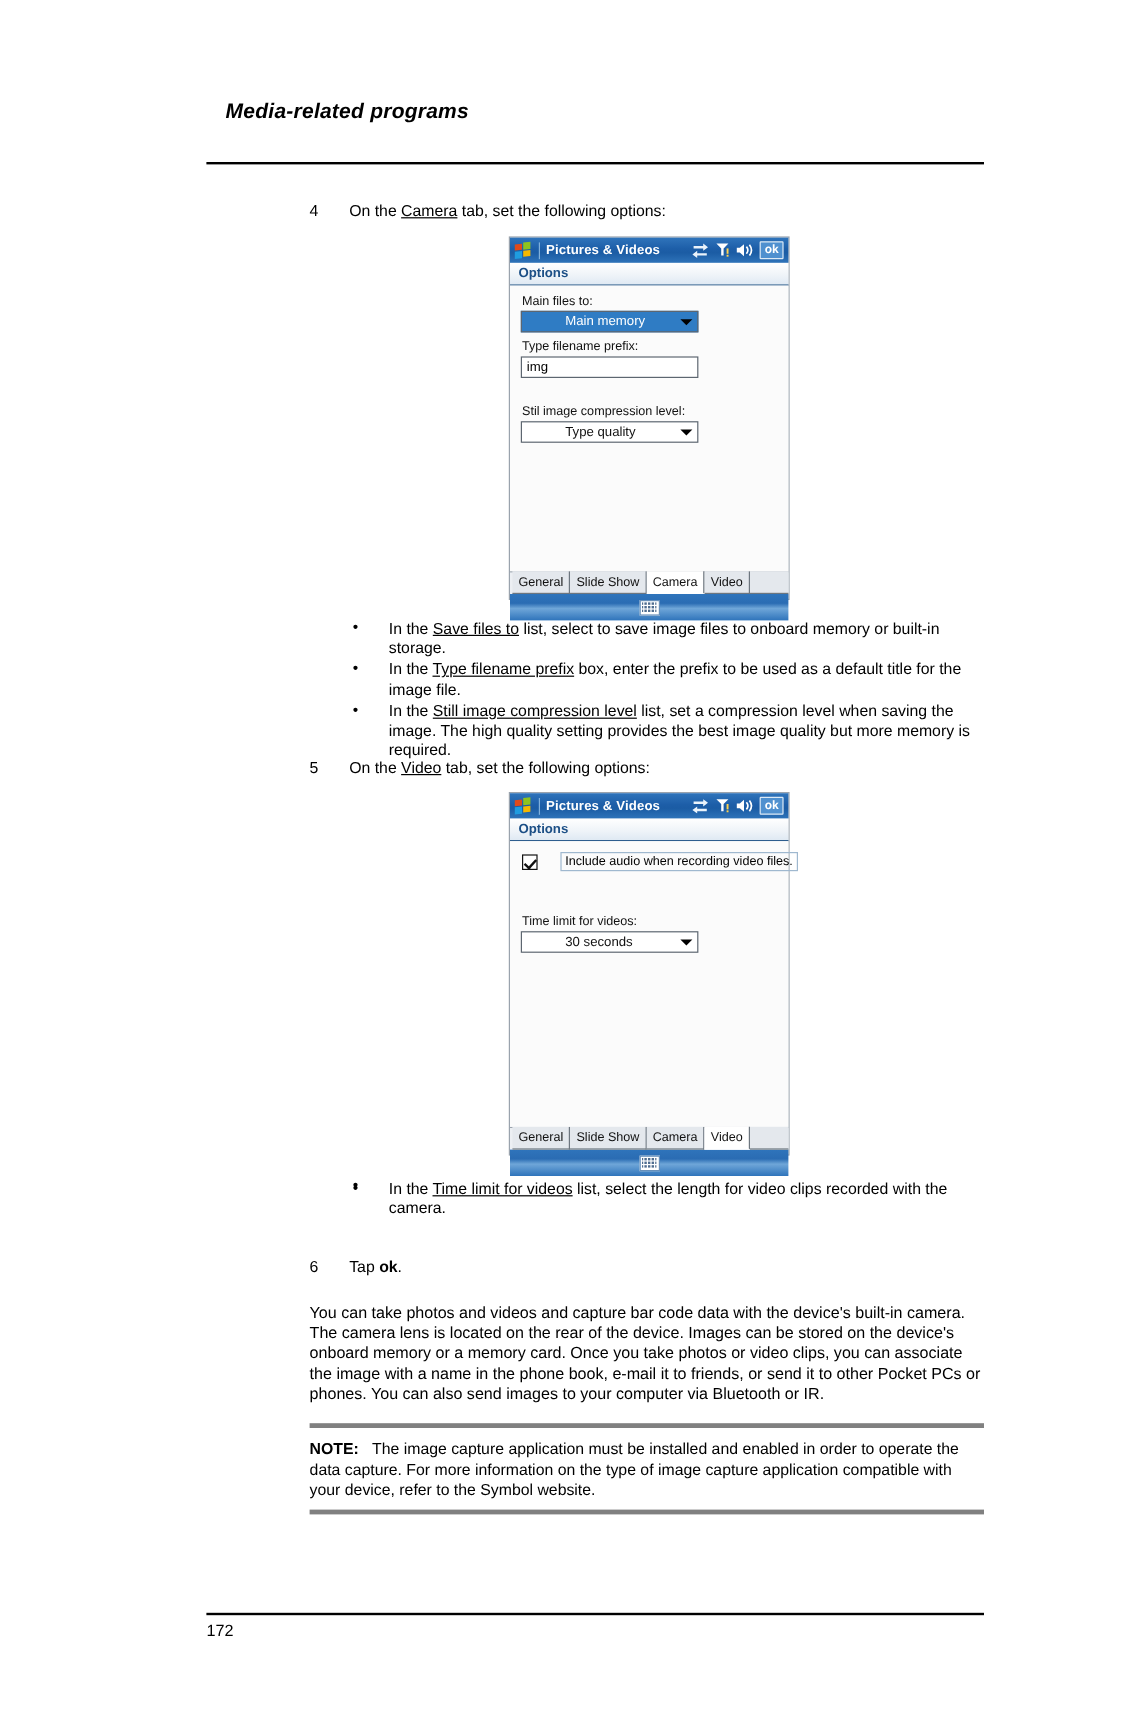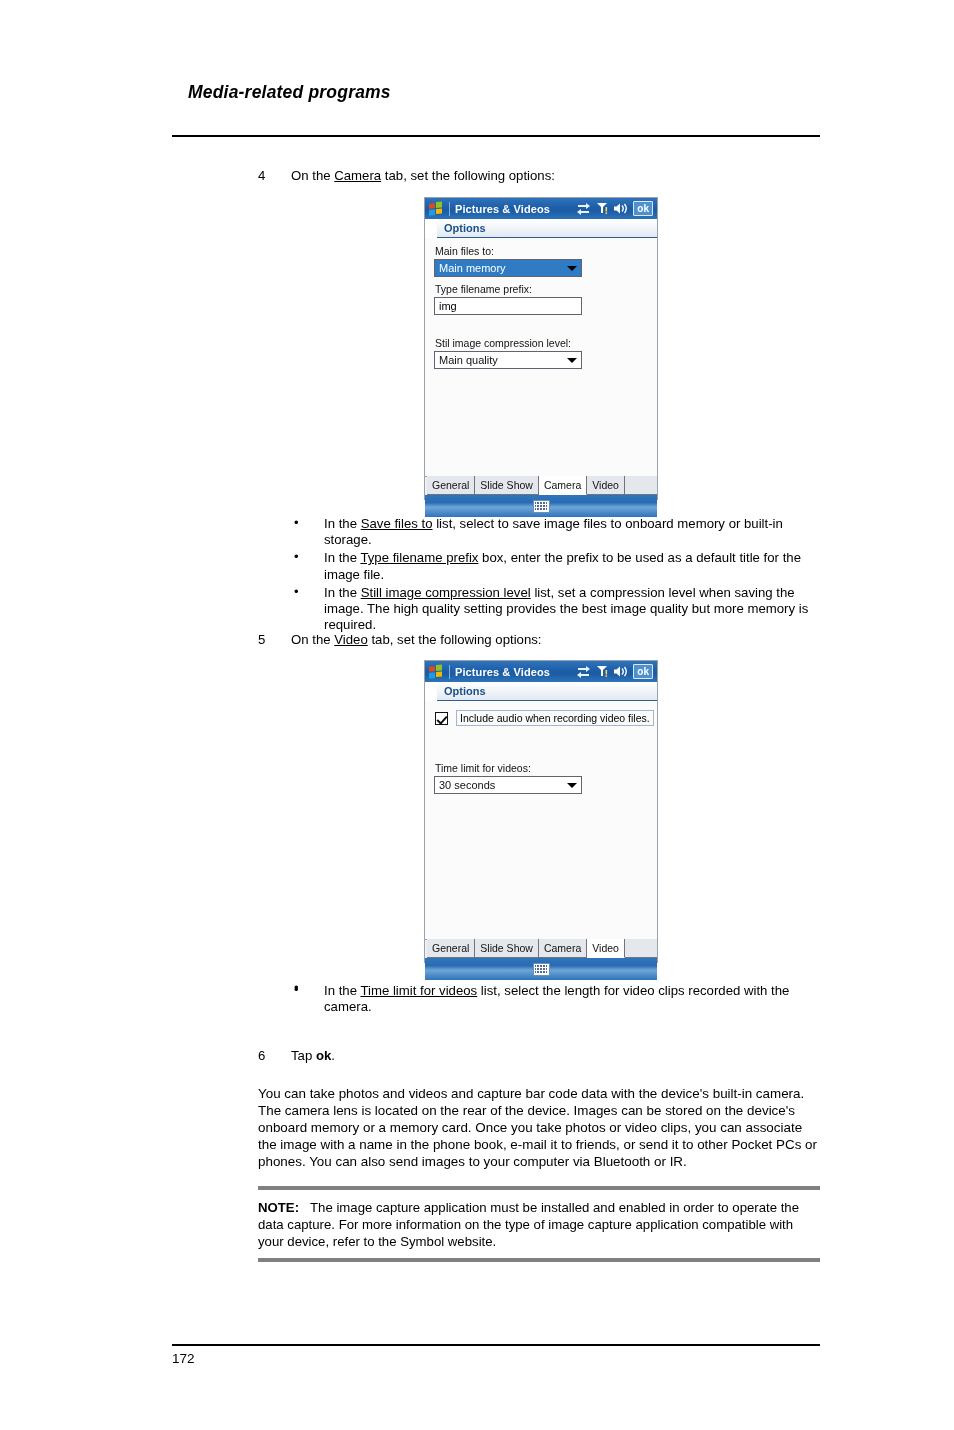--- a/index.html
+++ b/index.html
@@ -111,59 +111,59 @@
     padding:1px 3px 1px 3px;
     border-radius:1px;
   }
 
   .pda-subbar {
     height: 19px;
     background: linear-gradient(to bottom,#ffffff 0%, #eef3f8 60%, #dfe9f3 100%);
     border-bottom:1px solid #2e5d8e;
     display:flex; align-items:center;
     padding-left:7px;
-    margin-left:12px;
   }
   .pda-subbar span { font-size:11px; font-weight:bold; color:#1c4f86; }
 
   .pda-client {
     position:relative;
     background:#fbfbfb;
     height: 238px;
     padding: 7px 8px 0 9px;
   }
   .fld-label { font-size:10.5px; color:#111; margin:0 0 2px 1px; white-space:nowrap; }
 
   .combo {
     position:relative;
     width: 148px;
     height: 18px;
     border:1px solid #5d6670;
     background:#ffffff;
     display:flex; align-items:center;
     margin-bottom:6px;
+    padding-left:32px;
   }
   .combo.sel { background:#2f7cc4; }
   .combo .val { font-size:11px; padding-left:4px; color:#111; white-space:nowrap; }
   .combo.sel .val { color:#ffffff; }
   .combo .arrow {
     position:absolute; right:4px; top:6px;
     width:0;height:0;border-left:5px solid transparent;border-right:5px solid transparent;
     border-top:5px solid #000;
   }
   .combo.sel .arrow { border-top-color:#000; }
 
   .txtbox {
     width: 148px; height:18px; border:1px solid #5d6670; background:#ffffff;
     display:flex; align-items:center; margin-bottom:22px;
   }
   .txtbox .val { font-size:11px; padding-left:4px; }
 
   .chkrow {
-    display:flex; align-items:center; gap:8px; margin: 2px 0 0 1px; text-align: right;
+    display:flex; align-items:center; gap:19px; margin: 2px 0 0 1px; text-align: right;
   }
   .chkbox {
     width:13px;height:13px;border:1.4px solid #111;background:#fff;
     position:relative; flex:0 0 auto;
   }
   .chkbox::after {
     content:""; position:absolute; left:3px; top:1px; width:4px; height:8px;
     border:solid #111; border-width:0 2px 2px 0; transform: rotate(42deg);
   }
   .chklabel {
@@ -261,21 +261,21 @@
         <span class="arrow"></span>
       </div>
 
       <div class="fld-label">Type filename prefix:</div>
       <div class="txtbox">
         <span class="val">img</span>
       </div>
 
       <div class="fld-label">Stil image compression level:</div>
       <div class="combo">
-        <span class="val">Main quality</span>
+        <span class="val">Type quality</span>
         <span class="arrow"></span>
       </div>
     </div>
 
     <div class="pda-tabs">
       <span class="tab">General</span>
       <span class="tab">Slide Show</span>
       <span class="tab active">Camera</span>
       <span class="tab">Video</span>
       <span class="tab-filler"></span>

